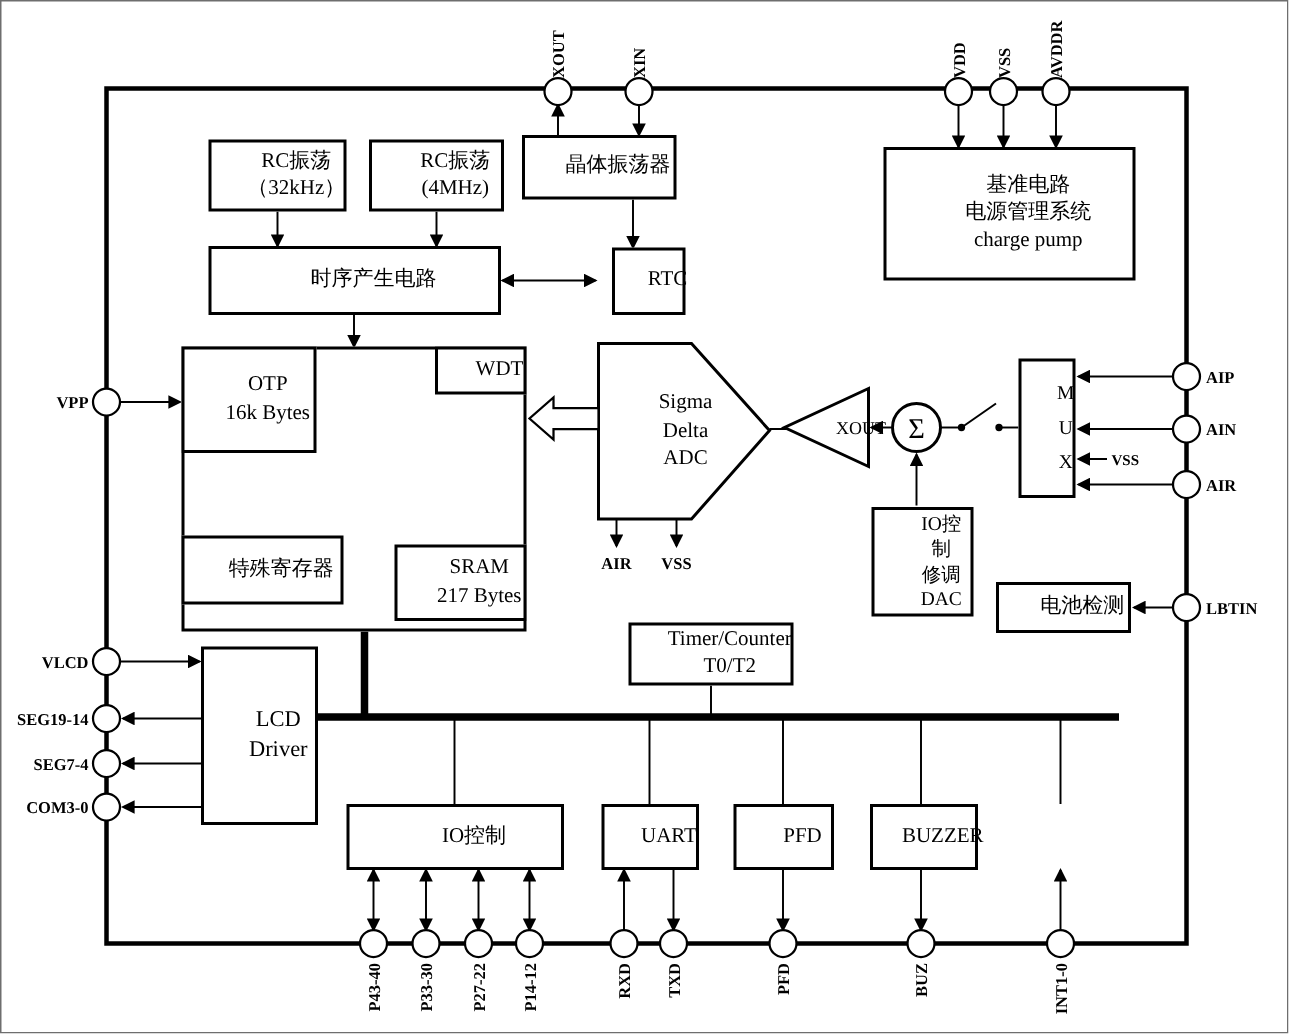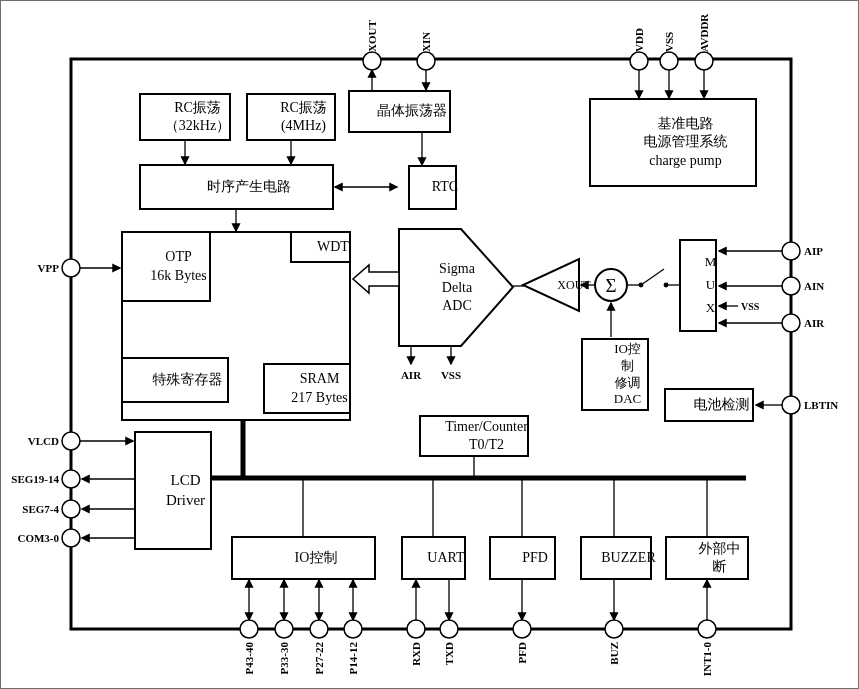--- a/index.html
+++ b/index.html
@@ -186,15 +186,14 @@
 
 <div class="box" style="left:418px;top:414px;width:110px;height:42px">Timer/Counter
 T0/T2</div>
 <div class="box" style="left:133px;top:430px;width:78px;height:119px;font-size:15px">LCD
 Driver</div>
 
 <div class="box" style="left:230px;top:535px;width:145px;height:44px">IO控制</div>
 <div class="box" style="left:400px;top:535px;width:65px;height:44px">UART</div>
 <div class="box" style="left:488px;top:535px;width:67px;height:44px">PFD</div>
 <div class="box" style="left:579px;top:535px;width:72px;height:44px">BUZZER</div>
-<div class="box" style="left:664px;top:535px;width:84px;height:44px">外部中断</div>
 
 </div>
 
 </body></html>

